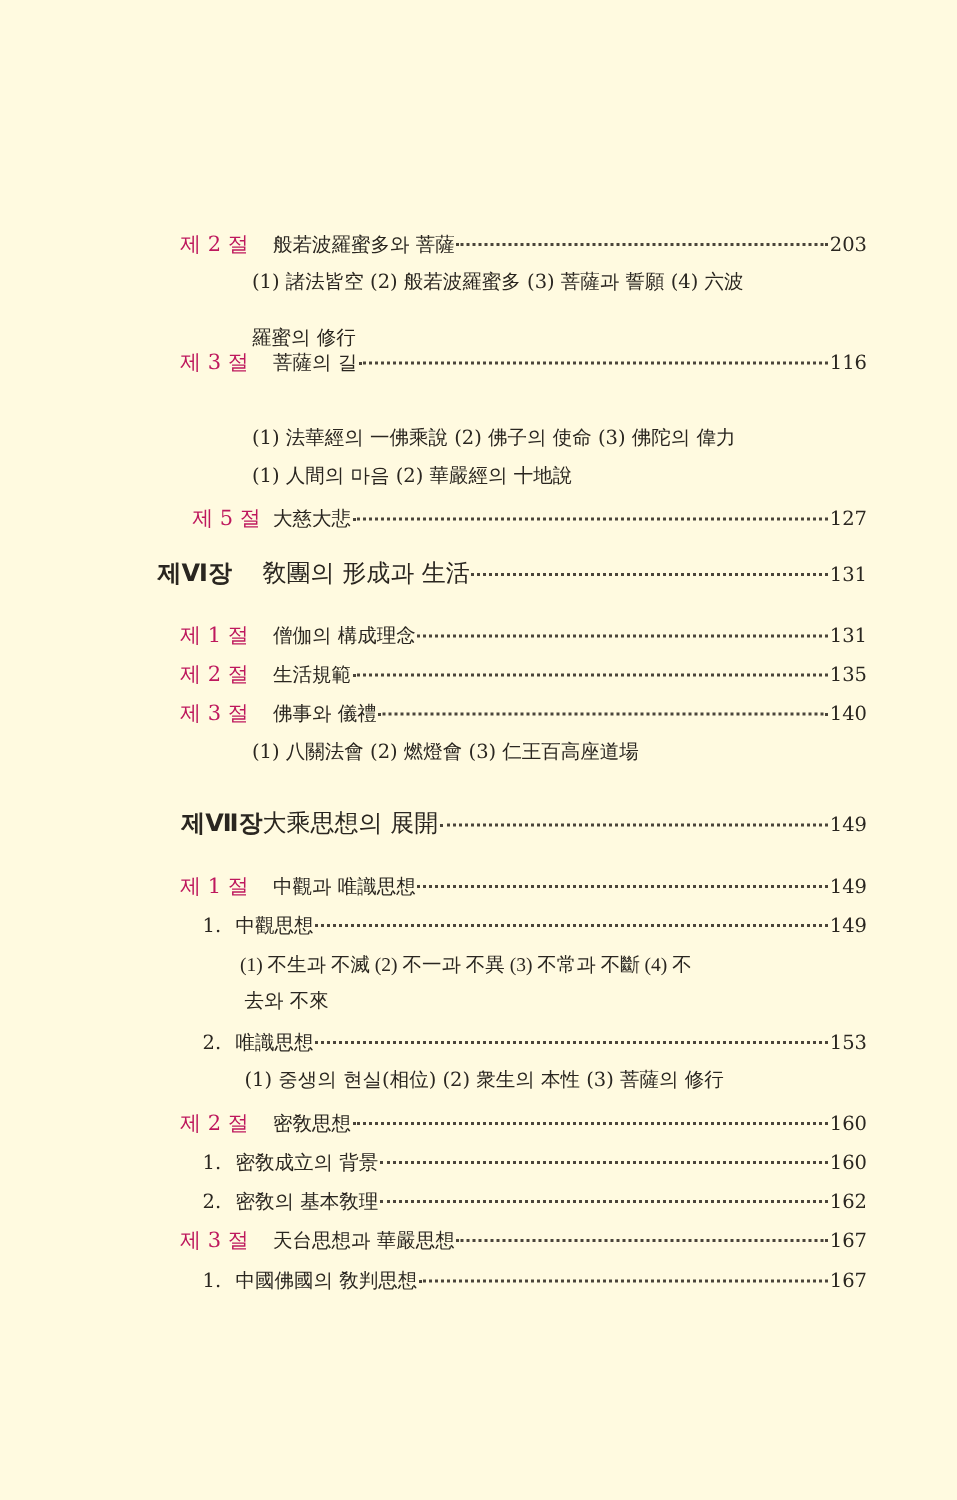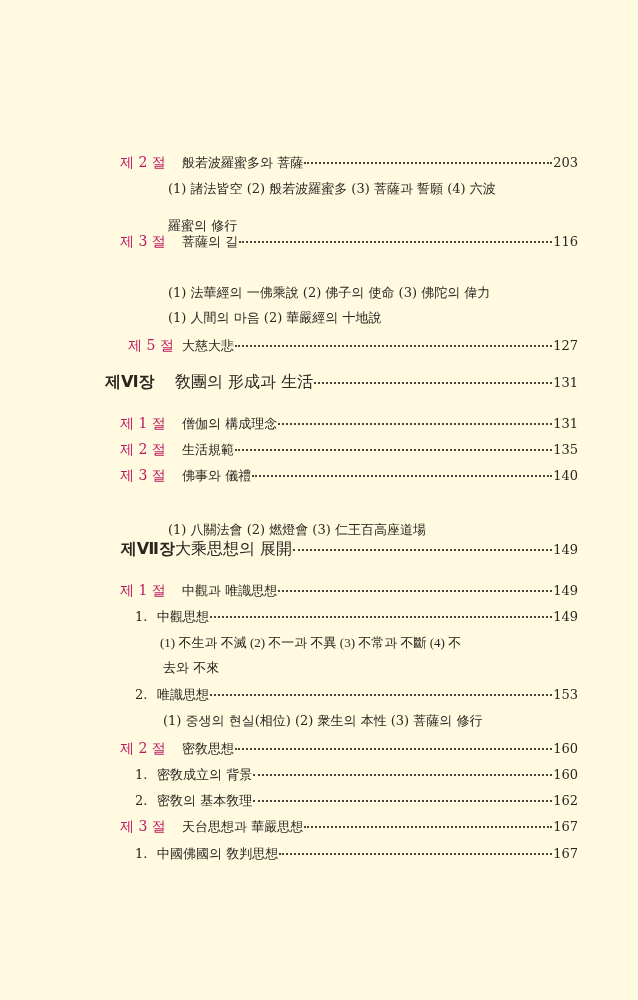--- a/index.html
+++ b/index.html
@@ -80,21 +80,21 @@
       <span class="title">生活規範</span>
       <span class="leader"></span>
       <span class="pg">135</span>
     </div>
     <div class="line sec" style="left: 120px; top: 466px; width: 458px;">
       <span class="lbl">제 3 절</span>
       <span class="title">佛事와 儀禮</span>
       <span class="leader"></span>
       <span class="pg">140</span>
     </div>
-    <div class="para" style="left: 168px; top: 493px; margin-top: 28px;">(1) 八關法會 (2) 燃燈會 (3) 仁王百高座道場</div>
+    <div class="para" style="left: 168px; top: 493px;">(1) 八關法會 (2) 燃燈會 (3) 仁王百高座道場</div>
     <div class="line ch" style="left: 105px; top: 540px; width: 473px; text-align: right;">
       <span class="lbl">제Ⅶ장</span>
       <span class="title">大乘思想의 展開</span>
       <span class="leader"></span>
       <span class="pg">149</span>
     </div>
     <div class="line sec" style="left: 120px; top: 581px; width: 458px;">
       <span class="lbl">제 1 절</span>
       <span class="title">中觀과 唯識思想</span>
       <span class="leader"></span>

